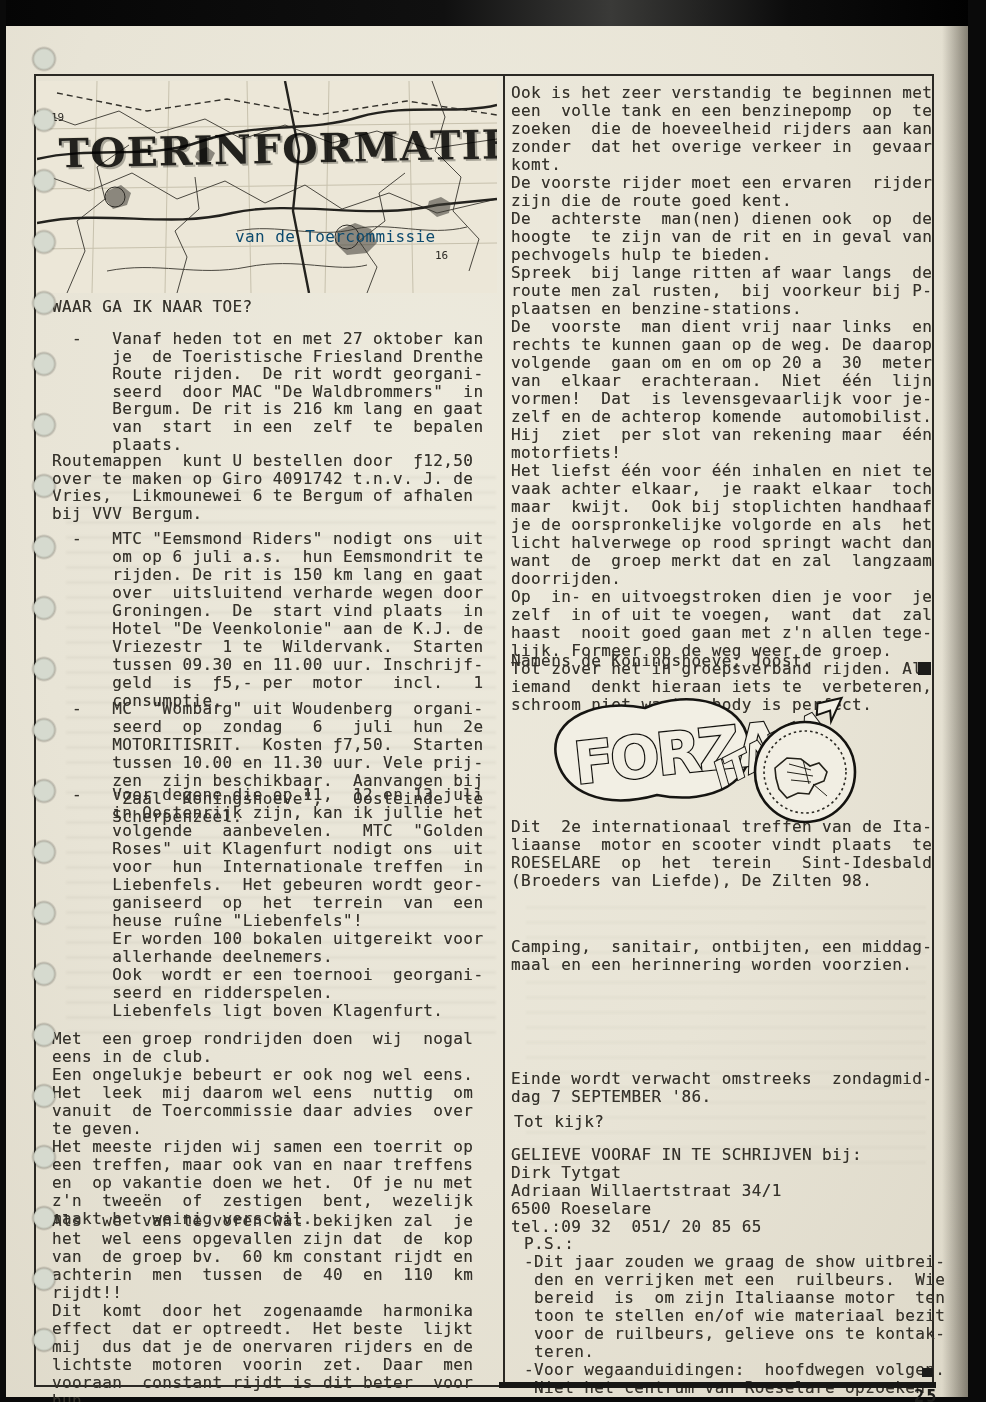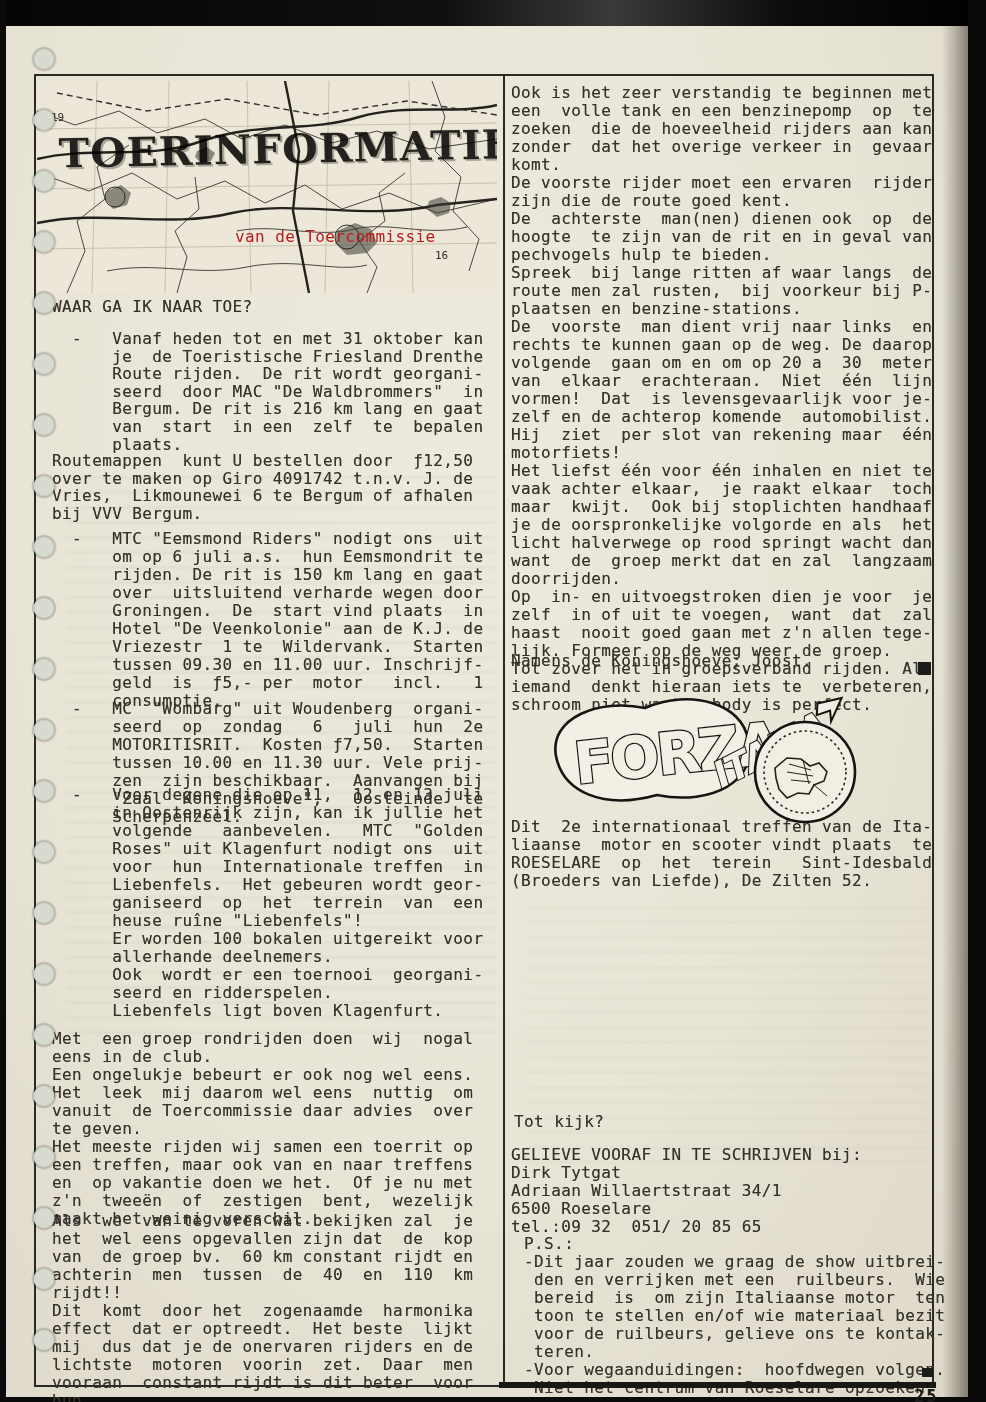--- a/index.html
+++ b/index.html
@@ -24,21 +24,21 @@
   
   #map-figure{position:absolute;left:31px;top:55px;width:460px;height:212px;overflow:hidden;
     background:#ece8da;}
   #map-figure svg{position:absolute;left:0;top:0;}
   #map-title{position:absolute;left:26px;top:44px;width:430px;
     font-family:"DejaVu Serif","Liberation Serif",serif;font-weight:bold;font-size:40px;
     letter-spacing:1px;color:#0d0d0b;transform:rotate(-1.2deg) scaleX(1.02);
     text-shadow:2px 2px 0 rgba(25,25,20,.35),-1px -1px 0 rgba(240,237,228,.5);
     mix-blend-mode:multiply;opacity:.9;}
   #map-caption{position:absolute;left:198px;top:146px;font-size:16px;letter-spacing:.4px;
-    color:#b91c1c;}
+    color:#0c4a6e;}
   
   .end-mark{position:absolute;background:#1c1c1a;}
   #footer-bar{position:absolute;left:493px;top:1356px;width:437px;height:6px;background:#171715;}
   #page-number{position:absolute;left:908px;top:1360px;font-size:17px;font-weight:bold;
     letter-spacing:2px;color:#1d1d1b;}
   
   #punch-holes{position:absolute;left:22px;top:18px;width:32px;height:1334px;z-index:6;
     background-image:radial-gradient(circle at 16px 15px,#d6dacf 0 9px,#c4c8bc 10px,rgba(40,40,35,.25) 11px,rgba(40,40,35,0) 13px);
     background-size:32px 61px;background-repeat:repeat-y;}
   .bleed{position:absolute;background:repeating-linear-gradient(180deg,rgba(100,95,78,.10) 0 3px,rgba(100,95,78,0) 3px 15px);filter:blur(1.2px);}
@@ -105,21 +105,21 @@
             <circle cx="310" cy="156" r="12"></circle>
         </g>
         <text x="14" y="40" font-size="11" fill="#2c2a25" font-family="DejaVu Sans Mono, monospace">19</text>
         <text x="398" y="178" font-size="11" fill="#2c2a25" font-family="DejaVu Sans Mono, monospace">16</text>
       </svg>
       <div id="map-title">TOERINFORMATIE</div>
       <div id="map-caption">van de Toercommissie</div>
     </div>
 
     <div class="tblock" style="left:46px;top:272px">WAAR GA IK NAAR TOE?</div>
-    <div class="tblock lh17" style="left:46px;top:304px">  -   Vanaf heden tot en met 31 oktober kan
+    <div class="tblock lh17" style="left:46px;top:304px">  -   Vanaf heden tot en met 27 oktober kan
       je  de Toeristische Friesland Drenthe
       Route rijden.  De rit wordt georgani-
       seerd  door MAC "De Waldbrommers"  in
       Bergum. De rit is 216 km lang en gaat
       van  start  in een  zelf  te  bepalen
       plaats.</div>
     <div class="tblock lh17" style="left:46px;top:426px">Routemappen  kunt U bestellen door  ƒ12,50
 over te maken op Giro 4091742 t.n.v. J. de
 Vries,  Likmounewei 6 te Bergum of afhalen
 bij VVV Bergum.</div>
@@ -231,21 +231,25 @@
             <path d="M250,100 l20,2"></path>
           <path d="M262,80 l6,24"></path>
             <path d="M272,104 l14,12"></path>
         </g>
       </g>
     </svg>
 
     <div class="tblock" style="left:505px;top:792px">Dit  2e internationaal treffen van de Ita-
 liaanse  motor en scooter vindt plaats  te
 ROESELARE  op  het  terein   Sint-Idesbald
-(Broeders van Liefde), De Zilten 52.</div>
+(Broeders van Liefde), De Zilten 98.</div>
+    <div class="tblock" style="left:505px;top:912px">Camping,  sanitair, ontbijten, een middag-
+maal en een herinnering worden voorzien.</div>
+    <div class="tblock" style="left:505px;top:1044px">Einde wordt verwacht omstreeks  zondagmid-
+dag 7 SEPTEMBER '86.</div>
     <div class="tblock" style="left:508px;top:1087px">Tot kijk?</div>
     <div class="tblock" style="left:505px;top:1120px">GELIEVE VOORAF IN TE SCHRIJVEN bij:
 Dirk Tytgat
 Adriaan Willaertstraat 34/1
 6500 Roeselare
 tel.:09 32  051/ 20 85 65</div>
     <div class="tblock" style="left:518px;top:1209px">P.S.:
 -Dit jaar zouden we graag de show uitbrei-
  den en verrijken met een  ruilbeurs.  Wie
  bereid  is  om zijn Italiaanse motor  ten

